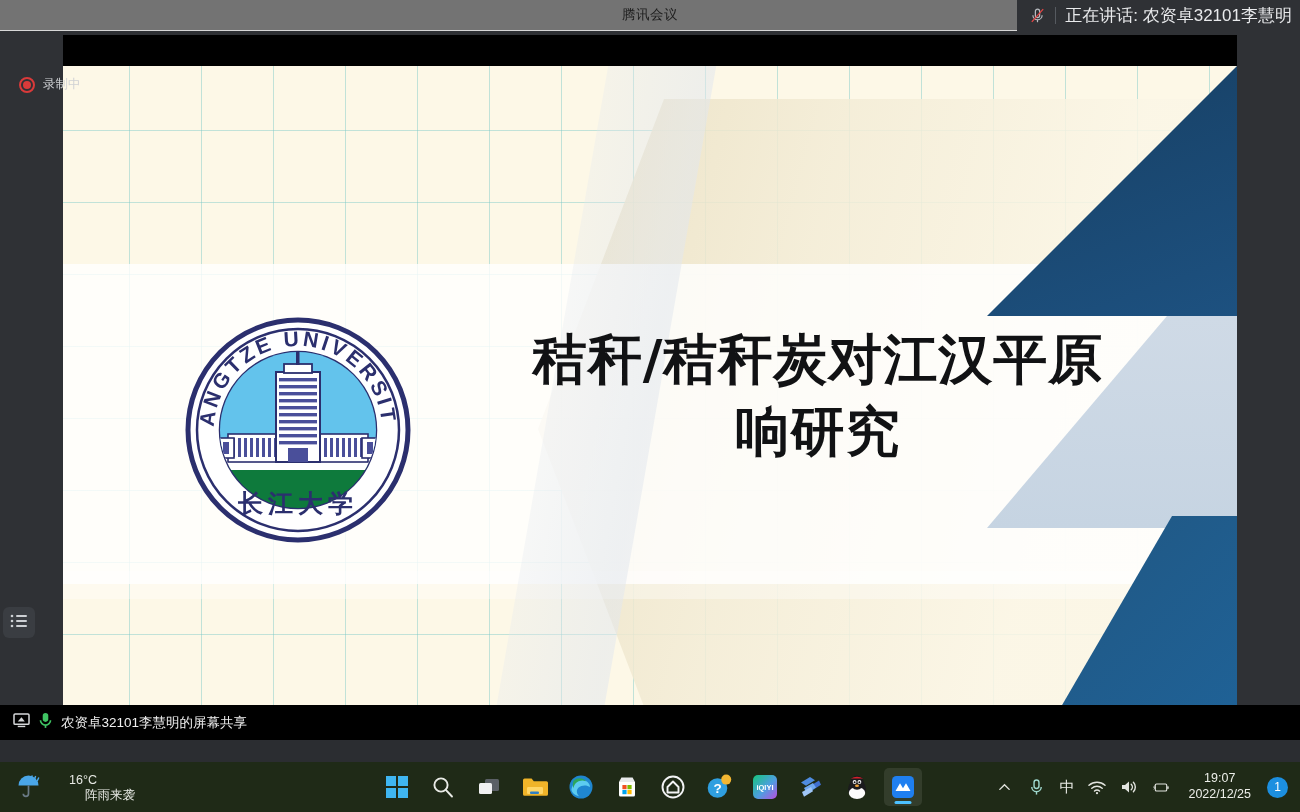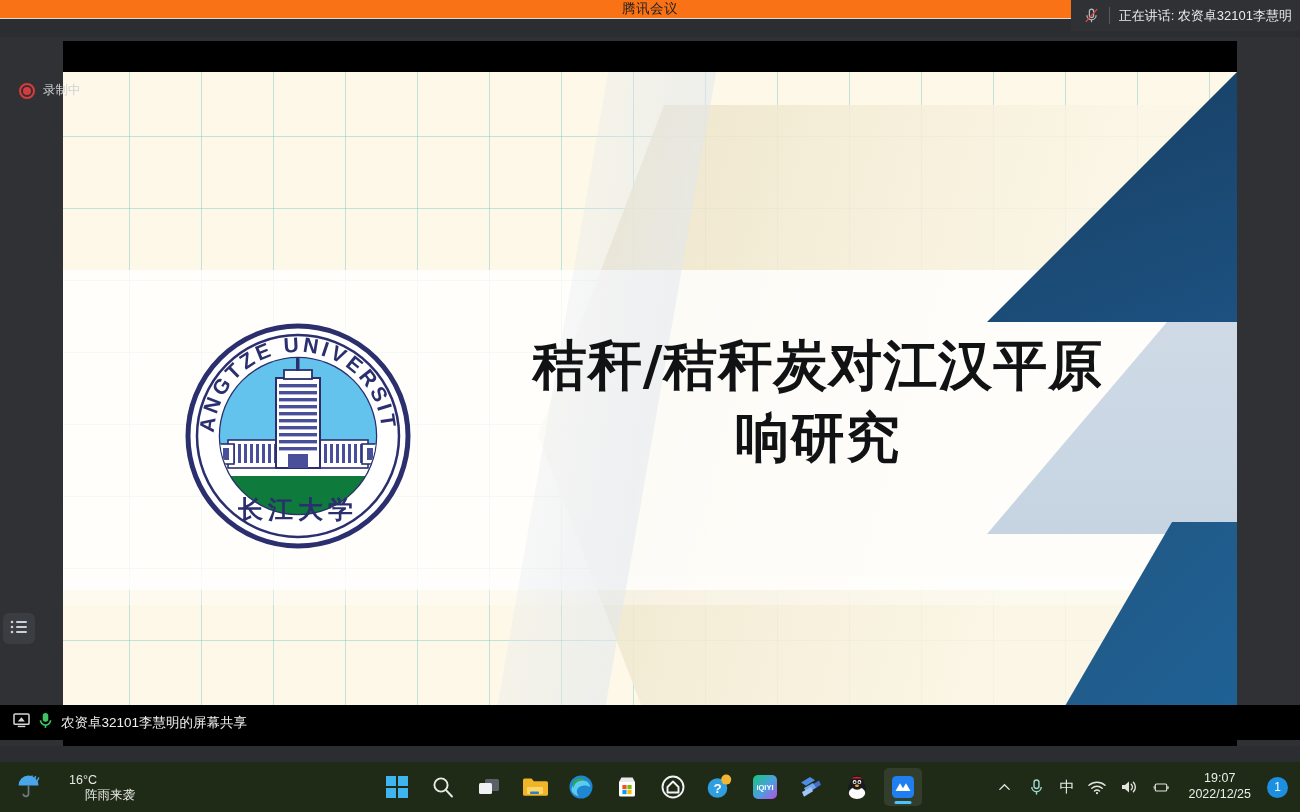--- a/index.html
+++ b/index.html
@@ -10,45 +10,45 @@
   }
 
   
   #app {
     position:absolute; left:0; top:0; width:1300px; height:812px;
     background:#2b2d31;
   }
 
   
   #titlebar {
-    position:absolute; left:0; top:0; width:1300px; height:19px;
-    background:#f97316;
+    position:absolute; left:0; top:0; width:1300px; height:31px;
+    background:#737373;
     border-bottom:1px solid #d8d8d8;
     display:flex; align-items:center; justify-content:center;
   }
   #titlebar-title {
     font-size:13.5px; color:#1d1d1d; letter-spacing:.5px;
   }
   #speaker-pill {
     position:absolute; right:0; top:0; height:31px;
     background:#2f3135;
     display:flex; align-items:center; gap:9px;
     padding:0 8px 0 12px;
   }
   #speaker-pill .divider {
     width:1px; height:17px; background:#565a60;
   }
   #speaker-label {
-    font-size:13px; color:#e9eaec; white-space:nowrap;text-align:right;
+    font-size:17px; color:#e9eaec; white-space:nowrap;text-align:right;
   }
   .mic-muted { width:17px; height:17px; display:block; }
 
   
   #meeting-body {
-    position:absolute; left:0; top:37px; width:1300px; height:709px;
+    position:absolute; left:0; top:31px; width:1300px; height:709px;
     background:#2f3135;
   }
 
   
   #recording-indicator {
     position:absolute; left:19px; top:45px;
     display:flex; align-items:center; gap:8px;
     z-index:40;
   }
   .rec-dot {

